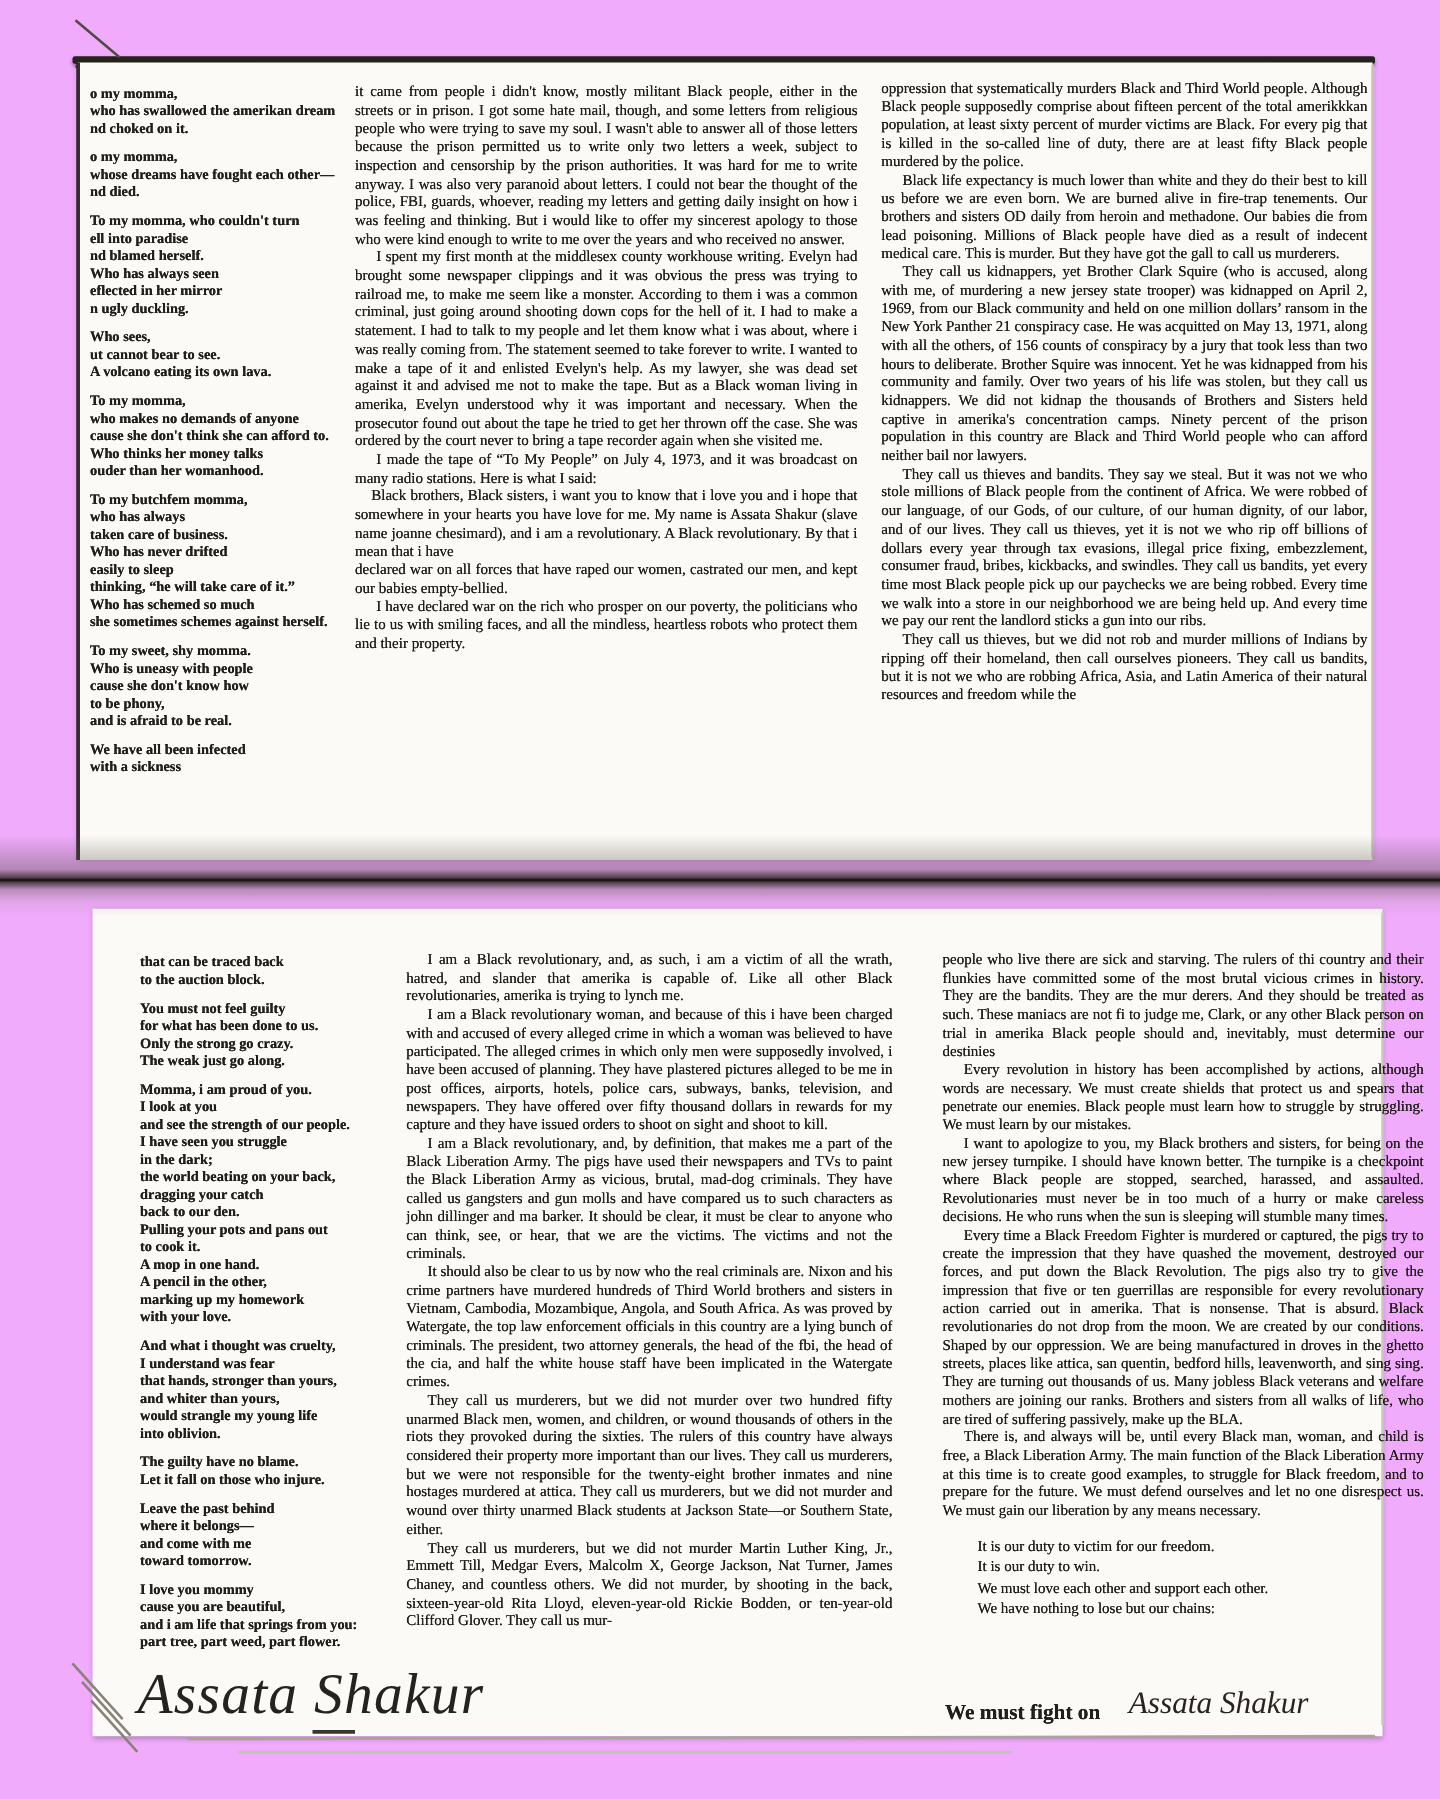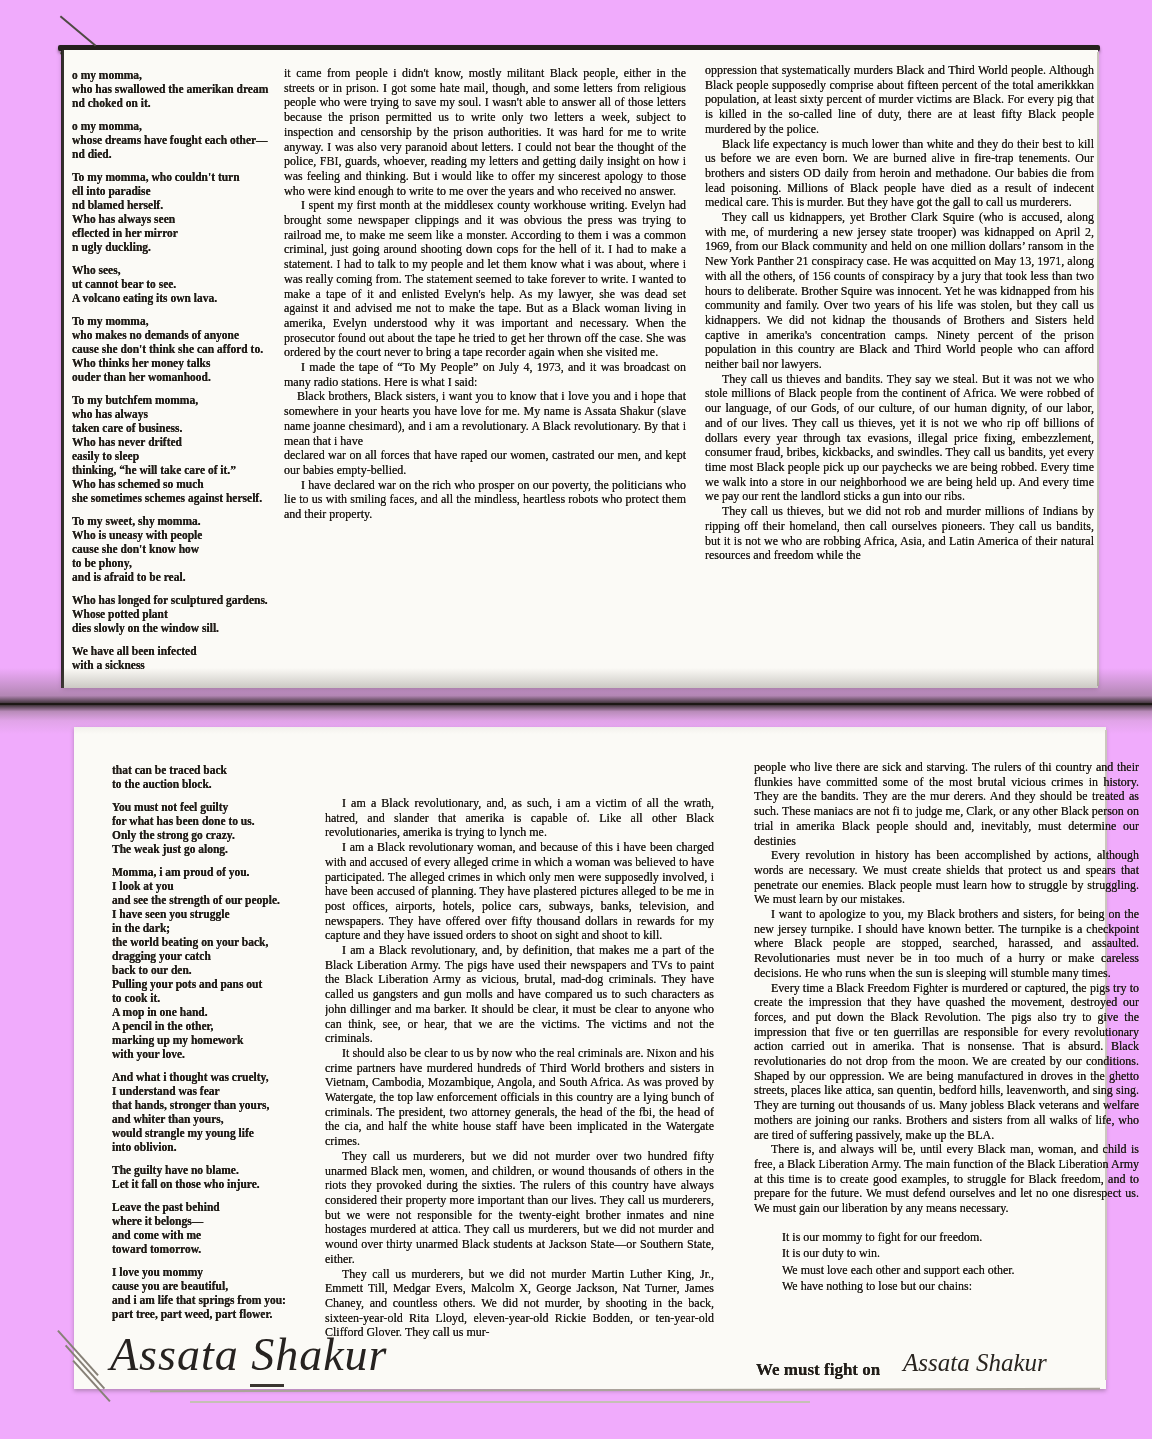--- a/index.html
+++ b/index.html
@@ -28,21 +28,21 @@
   #cm4{left:55px;top:30px;width:46px;transform:rotate(40deg);background:#4f4a43;}
 
   .col{position:absolute;text-align:justify;font-size:12px;line-height:14.7px;overflow:hidden;
        text-shadow:0 0 .45px currentColor;}
   .col p{margin:0;}
   .ind{text-indent:17px;}
   .flush{text-indent:0;}
   .quote{margin-left:16px;text-indent:13px;}
   #p1c2{left:284px;top:66px;width:402px;height:606px;}
   #p1c3{left:677px;top:63px;width:389px;height:616px;margin-left:28px;}
-  #p2c2{left:325px;top:796px;width:389px;height:624px;}
+  #p2c2{left:325px;top:760px;width:389px;height:624px;}
   #p2c3{left:710px;top:760px;width:385px;height:626px;margin-left:44px;}
 
   .poem{position:absolute;font-size:11.5px;line-height:14px;font-weight:bold;overflow:hidden;
         text-shadow:0 0 .3px currentColor;}
   #poem1{left:72px;top:68px;width:218px;height:604px;}
   #poem2{left:112px;top:763px;width:215px;height:568px;}
   .stanza{margin:0 0 9px 0;}
   .pline{white-space:nowrap;}
 
   .big-sig{position:absolute;left:110px;top:1328px;width:330px;font-size:46px;font-style:italic;
@@ -117,25 +117,20 @@
         <div class="pline">thinking, “he will take care of it.”</div>
         <div class="pline">Who has schemed so much</div>
         <div class="pline">she sometimes schemes against herself.</div>
       </div>
       <div class="stanza">
         <div class="pline">To my sweet, shy momma.</div>
         <div class="pline">Who is uneasy with people</div>
         <div class="pline">cause she don't know how</div>
         <div class="pline">to be phony,</div>
         <div class="pline">and is afraid to be real.</div>
-      </div>
-      <div class="stanza">
-        <div class="pline">Who has longed for sculptured gardens.</div>
-        <div class="pline">Whose potted plant</div>
-        <div class="pline">dies slowly on the window sill.</div>
       </div>
       <div class="stanza">
         <div class="pline">We have all been infected</div>
         <div class="pline">with a sickness</div>
       </div>
     </div>
 
   <div class="col" id="p1c2">
       <p class="flush">it came from people i didn't know, mostly militant Black people, either in the streets or in prison. I got some hate mail, though, and some letters from religious people who were trying to save my soul. I wasn't able to answer all of those letters because the prison permitted us to write only two letters a week, subject to inspection and censorship by the prison authorities. It was hard for me to write anyway. I was also very paranoid about letters. I could not bear the thought of the police, FBI, guards, whoever, reading my letters and getting daily insight on how i was feeling and thinking. But i would like to offer my sincerest apology to those who were kind enough to write to me over the years and who received no answer.</p>
       <p class="ind">I spent my first month at the middlesex county workhouse writing. Evelyn had brought some newspaper clippings and it was obvious the press was trying to railroad me, to make me seem like a monster. According to them i was a common criminal, just going around shooting down cops for the hell of it. I had to make a statement. I had to talk to my people and let them know what i was about, where i was really coming from. The statement seemed to take forever to write. I wanted to make a tape of it and enlisted Evelyn's help. As my lawyer, she was dead set against it and advised me not to make the tape. But as a Black woman living in amerika, Evelyn understood why it was important and necessary. When the prosecutor found out about the tape he tried to get her thrown off the case. She was ordered by the court never to bring a tape recorder again when she visited me.</p>
@@ -220,21 +215,21 @@
 
   <div class="col" id="p2c3">
     <div>
         <p class="flush">people who live there are sick and starving. The rulers of thi country and their flunkies have committed some of the most brutal vicious crimes in history. They are the bandits. They are the mur derers. And they should be treated as such. These maniacs are not fi to judge me, Clark, or any other Black person on trial in amerika Black people should and, inevitably, must determine our destinies</p>
         <p class="ind">Every revolution in history has been accomplished by actions, although words are necessary. We must create shields that protect us and spears that penetrate our enemies. Black people must learn how to struggle by struggling. We must learn by our mistakes.</p>
         <p class="ind">I want to apologize to you, my Black brothers and sisters, for being on the new jersey turnpike. I should have known better. The turnpike is a checkpoint where Black people are stopped, searched, harassed, and assaulted. Revolutionaries must never be in too much of a hurry or make careless decisions. He who runs when the sun is sleeping will stumble many times.</p>
         <p class="ind">Every time a Black Freedom Fighter is murdered or captured, the pigs try to create the impression that they have quashed the movement, destroyed our forces, and put down the Black Revolution. The pigs also try to give the impression that five or ten guerrillas are responsible for every revolutionary action carried out in amerika. That is nonsense. That is absurd. Black revolutionaries do not drop from the moon. We are created by our conditions. Shaped by our oppression. We are being manufactured in droves in the ghetto streets, places like attica, san quentin, bedford hills, leavenworth, and sing sing. They are turning out thousands of us. Many jobless Black veterans and welfare mothers are joining our ranks. Brothers and sisters from all walks of life, who are tired of suffering passively, make up the BLA.</p>
         <p class="ind">There is, and always will be, until every Black man, woman, and child is free, a Black Liberation Army. The main function of the Black Liberation Army at this time is to create good examples, to struggle for Black freedom, and to prepare for the future. We must defend ourselves and let no one disrespect us. We must gain our liberation by any means necessary.</p>
       </div>
     <div class="duty">
-        <div>It is our mommy to fight for our freedom.</div>
+        <div>It is our duty to victim for our freedom.</div>
         <div>It is our duty to win.</div>
         <div>We must love each other and support each other.</div>
         <div>We have nothing to lose but our chains:</div>
       </div>
   </div>
 
   <div class="big-sig">Assata Shakur</div>
   <div class="sig-dash"></div>
   <div class="footer-left">We must fight on</div>
   <div class="footer-sig">Assata Shakur</div>

